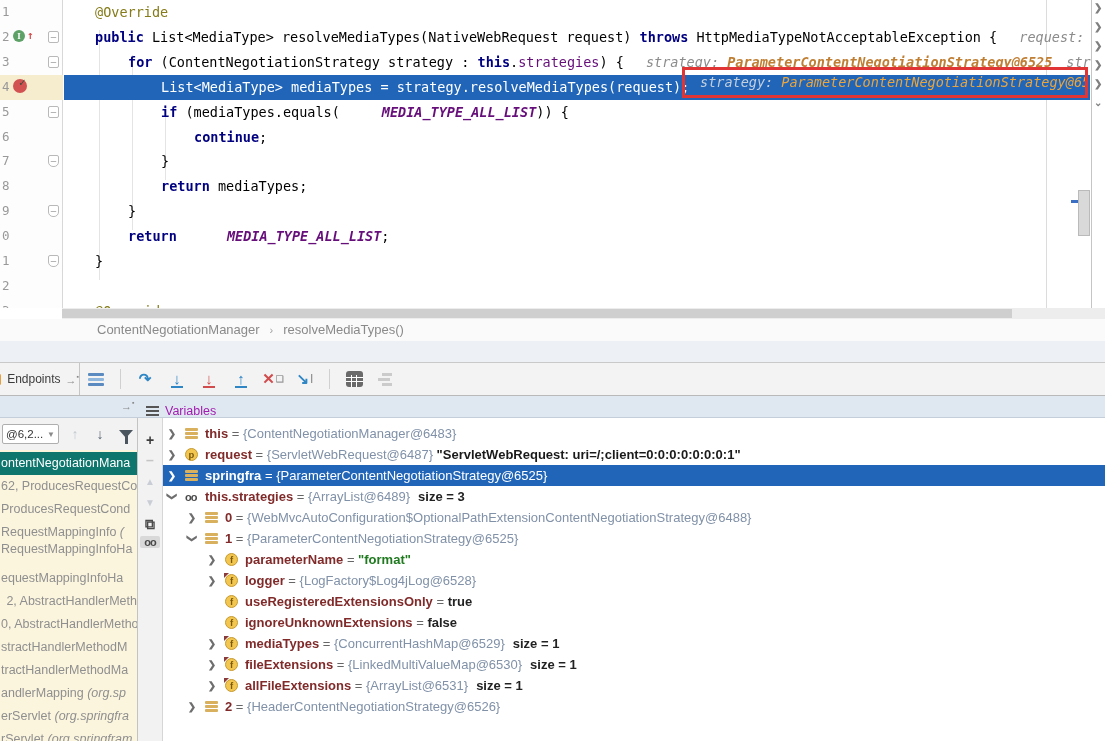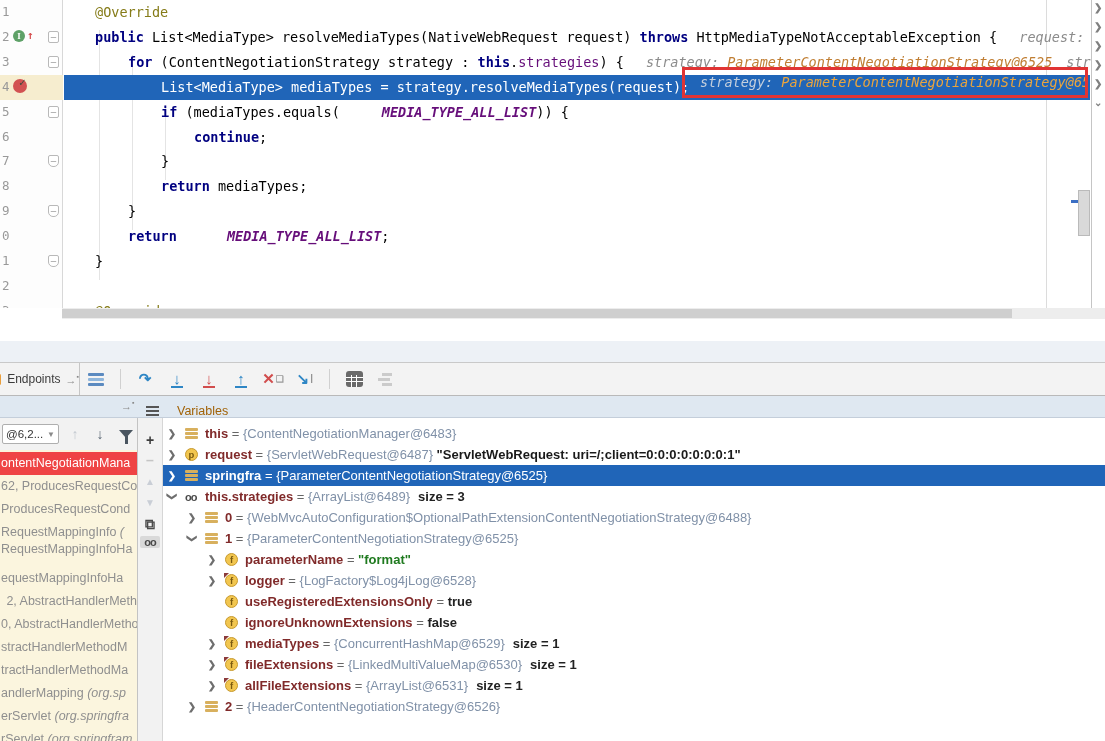--- a/index.html
+++ b/index.html
@@ -32,21 +32,21 @@
   .sel-band { position:absolute; left:64px; top:0; width:1026px; height:24.9px; background:#2065b8; }
   .code { position:absolute; top:0; white-space:pre; }
   .c-kw { color:#000080; font-weight:bold; }
   .c-plain { color:#000; }
   .c-ann { color:#857b18; }
   .c-field { color:#660e7a; }
   .c-const { color:#660e7a; font-weight:bold; font-style:italic;padding-left:42px; }
   .line.sel .c-kw, .line.sel .c-plain, .line.sel .c-ann, .line.sel .c-field, .line.sel .c-const { color:#fff; }
   .hint { font-style:italic; margin-left:14px; }
   .hint .hl { color:#8c8c8c; }
-  .hint .hv-orange { color:#c07e33; }
+  .hint .hv-orange { color:#c07e33;font-weight:bold; }
   .hint .hv-gray { color:#8c8c8c; }
   #redbox { left:682px; top:67px; width:406px; height:31px; border:3px solid #e13434;
             line-height:25px; padding-left:15px; white-space:nowrap; overflow:hidden;
             font-style:italic; z-index:5; }
   #redbox .hl { color:#c3cfdd; }
   #redbox .hv { color:#eba53d; }
   #vstrip { left:1091px; top:0; width:14px; height:319px; background:#fff; border-left:1px solid #c5c5c5; }
   .strip-ch { position:absolute; left:2px; color:#7f7f7f; font-size:10px; font-weight:bold; }
   #vthumb { left:1078px; top:190px; width:12px; height:46px; background:#d9d9d9; border:1px solid #bababa; }
   #vmark { left:1071px; top:200px; width:7px; height:3px; background:#3b6fc4; }
@@ -85,41 +85,41 @@
     background-size:17px 1px,17px 1px,1px 12px,1px 12px;
     background-position:0 6px,0 10px,5px 4px,10px 4px; background-repeat:no-repeat; }
   .stream3 { display:flex; flex-direction:column; gap:2px; width:16px; }
   .stream3 i { display:block; height:3px; background:#cbcbcb; }
   .stream3 .s1 { margin-left:4px; width:10px;} .stream3 .s2 { width:12px; } .stream3 .s3 { margin-left:4px; width:10px;}
 
   
   #dheader { left:0; top:396px; width:1105px; height:22px; background:#dfe8f1;
              border-bottom:1px solid #c4ceda; }
   #dheader .pin { position:absolute; left:116px; top:3px; }
-  #vars-title { position:absolute; left:146px; top:0; height:30px; display:flex; align-items:center; gap:18px;
-                font-size:12.5px; color:#a16207; }
+  #vars-title { position:absolute; left:146px; top:0; height:30px; display:flex; align-items:center; gap:6px;
+                font-size:12.5px; color:#a21caf; }
   .ham { display:inline-flex; flex-direction:column; gap:2px; width:13px; }
   .ham i { display:block; height:2px; background:#555; }
   #frames-pane { left:0; top:418px; width:137px; height:323px; background:#f2f2f2; overflow:hidden; }
   #frames-toolbar { position:absolute; left:0; top:0; width:137px; height:32px; display:flex;
                     align-items:center; }
   #thread-combo { width:57px; height:20px; background:#fff; border:1px solid #afafaf; border-radius:2px;
                   margin-left:2px; font-size:11.5px; color:#333; display:flex; align-items:center;
                   justify-content:space-between; padding:0 3px; }
   #thread-combo .cv { color:#8a8a8a; font-size:8px; }
   .fico { width:18px; text-align:center; font-size:14px; font-weight:bold; margin-left:7px; }
   .dis { color:#c3c9d0; } .ena { color:#5a6672; }
   .funnel { width:0; height:0; border-left:7px solid transparent; border-right:7px solid transparent;
             border-top:8px solid #4a5560; position:relative; margin-left:10px; }
   .funnel:after { content:""; position:absolute; left:-1.5px; top:-2px; width:3px; height:8px; background:#4a5560; }
   #frames-list { position:absolute; left:0; top:32px; width:137px; height:291px; background:#fbf5de; }
   .frow { position:absolute; left:0; width:137px; height:23px; line-height:23px; font-size:12.5px;
           color:#8f8f8f; white-space:nowrap; overflow:hidden; padding-left:1px; }
   .frow em { font-style:italic; }
-  .frow.sel { background:#ef4444; color:#fff; }
+  .frow.sel { background:#0f766e; color:#fff; }
   #wtools { left:137px; top:418px; width:26px; height:323px; background:#f2f2f2;
             border-left:1px solid #c3c3c3; border-right:1px solid #d6d6d6; }
   .wt { position:absolute; left:0; width:24px; text-align:center; font-weight:bold; font-size:14px; }
   .wt.on { background:#d9d9d9; border-radius:2px; left:2px; width:20px; }
   .glyph-oo { font-size:11px; letter-spacing:-1px; color:#4a4a4a; font-weight:bold; }
   #vars-pane { left:163px; top:418px; width:942px; height:323px; background:#fff; overflow:hidden; }
   .vrow { position:absolute; left:0; width:942px; height:21px; line-height:21px; font-size:13px;
           white-space:nowrap; overflow:hidden; }
   .vrow.sel { background:#2065b8; }
   .vchev { position:absolute; top:0; color:#6e6e6e; font-size:10px; font-weight:bold; width:10px; text-align:center; }
@@ -254,20 +254,23 @@
       <span class="strip-ch" style="top: 40px;">❯</span>
       <span class="strip-ch" style="top: 59px;">❯</span>
       <span class="strip-ch" style="top: 78px;">❯</span>
       <span class="strip-ch" style="top: 97px;">⌄</span>
     </div>
 
   <div id="hscroll" class="abs">
     <div id="hthumb"></div>
   </div>
 
+  <div id="breadcrumbs" class="abs">
+    <span>ContentNegotiationManager</span><span class="bsep">›</span><span>resolveMediaTypes()</span>
+  </div>
   <div id="gapstrip" class="abs"></div>
 
   <div id="dtoolbar" class="abs">
     <div id="endpoints-tab">
       <span id="ep-flame"></span>
       <span class="lbl">Endpoints</span>
       <span class="pin-ic">→<span class="sq">▪</span></span>
     </div>
     <div id="tbicons" style="display:flex;align-items:center;">
         <span class="tico">

